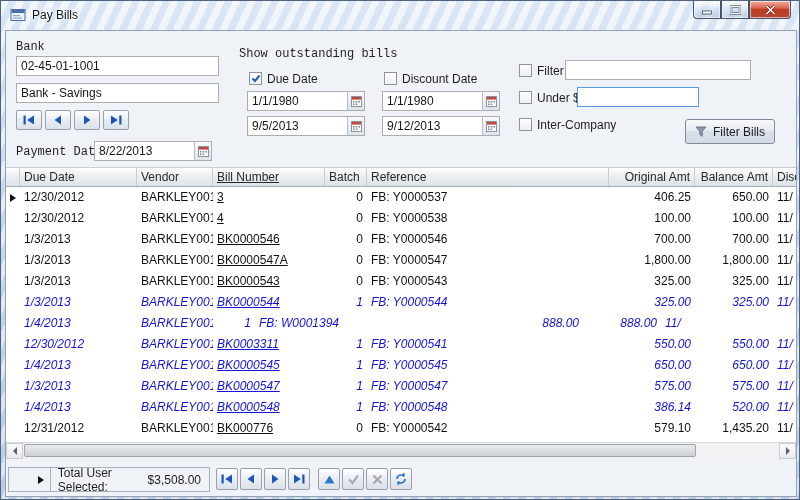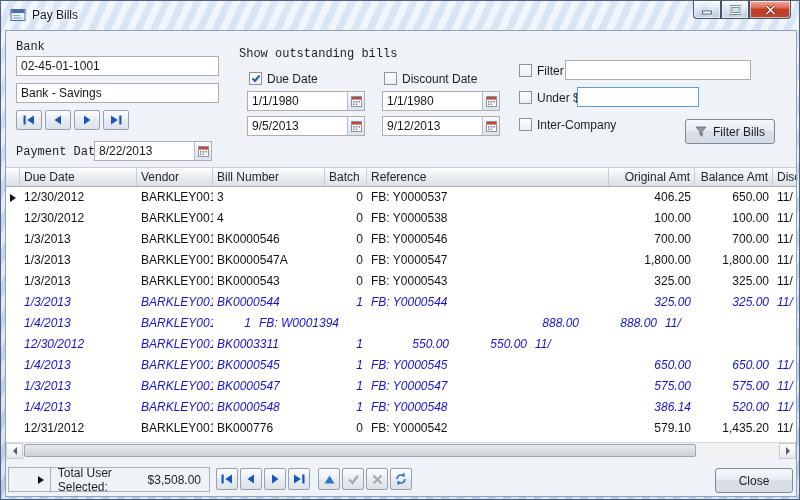--- a/index.html
+++ b/index.html
@@ -57,21 +57,21 @@
     border-bottom:1px solid #A3ABB6; }
   .hcell { flex:none; line-height:18px; padding:0 4px; border-right:1px solid #C9CED5;
     font-size:12px; color:#24282E; white-space:nowrap; overflow:hidden; }
   .hcell.right { text-align:right; }
   .grid-body { position:absolute; left:0; right:0; top:156px; height:255px; background:#fff; overflow:hidden; }
   .grid-row { display:flex; height:21px; line-height:21px; }
   .cell { flex:none; padding:0 4px; font-size:12px; color:#101114; white-space:nowrap; overflow:hidden; }
   .cell.right { text-align:right; }
   .grid-row.sel .cell { color:#1414D2; font-style:italic; }
   .c-marker { width:14px; padding:0; display:flex; align-items:center; justify-content:center; border-right-color:#C9CED5; }
-  .c-due { width:117px; } .c-vendor { width:76px; } .c-bill { width:112px; } .c-batch { width:42px; }
+  .c-due { width:117px; } .c-vendor { width:76px; } .c-bill { width:112px;text-decoration:underline; } .c-batch { width:42px; }
   .c-ref { width:242px; } .c-orig { width:86px; } .c-bal { width:78px; }
   .c-disc { flex:1 1 auto; min-width:0; border-right:none; }
   .tri { width:0; height:0; border-left:6px solid #101114; border-top:4px solid transparent; border-bottom:4px solid transparent; }
   
   .hscroll { position:absolute; left:0; right:0; top:411px; height:17px; background:#F1F2F4;
     border-top:1px solid #D6D9DD; display:flex; }
   .sb-btn { width:17px; height:16px; background:linear-gradient(#FDFDFD,#E8EAED);
     border:1px solid #C9CDD2; display:flex; align-items:center; justify-content:center; cursor:pointer; }
   .sb-track { flex:1; position:relative; }
   .sb-thumb { position:absolute; left:1px; top:1px; height:13px; width:672px; cursor:pointer;
@@ -388,20 +388,21 @@
           <div class="cell c-orig right">888.00</div>
           <div class="cell c-bal right">888.00</div>
           <div class="cell c-disc">11/</div>
         </div>
         <div class="grid-row sel">
           <div class="cell c-marker"></div>
           <div class="cell c-due">12/30/2012</div>
           <div class="cell c-vendor">BARKLEY001</div>
           <div class="cell c-bill">BK0003311</div>
           <div class="cell c-batch right">1</div>
+          <div class="cell c-ref">FB: Y0000541</div>
           <div class="cell c-orig right">550.00</div>
           <div class="cell c-bal right">550.00</div>
           <div class="cell c-disc">11/</div>
         </div>
         <div class="grid-row sel">
           <div class="cell c-marker"></div>
           <div class="cell c-due">1/4/2013</div>
           <div class="cell c-vendor">BARKLEY001</div>
           <div class="cell c-bill">BK0000545</div>
           <div class="cell c-batch right">1</div>
@@ -508,16 +509,15 @@
             <g fill="none" stroke="#2E78CC" stroke-width="1.7">
               <path d="M3,7 a4,4 0 0 1 7,-2.6"></path>
               <path d="M11,7 a4,4 0 0 1 -7,2.6"></path>
             </g>
             <path d="M10.2,0.6 L11,4.6 L7.2,3.4 Z" fill="#2E78CC"></path>
             <path d="M3.8,13.4 L3,9.4 L6.8,10.6 Z" fill="#2E78CC"></path>
           </svg>
       </div>
     </div>
 
-    <button class="fbtn" style="left:709px;top:437px;width:78px;height:25px">Close</button>
 
   </div>
 </div>
 
 </body></html>

